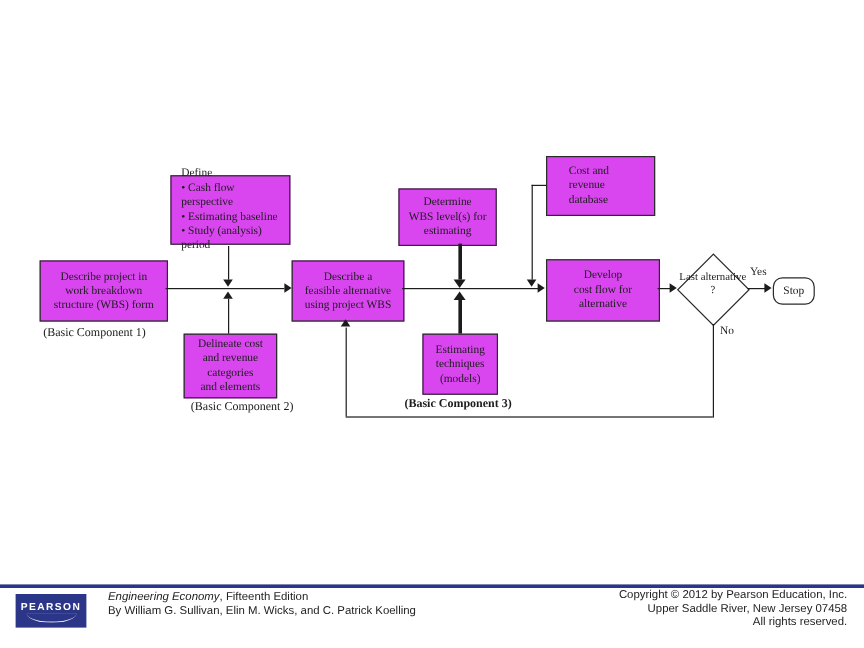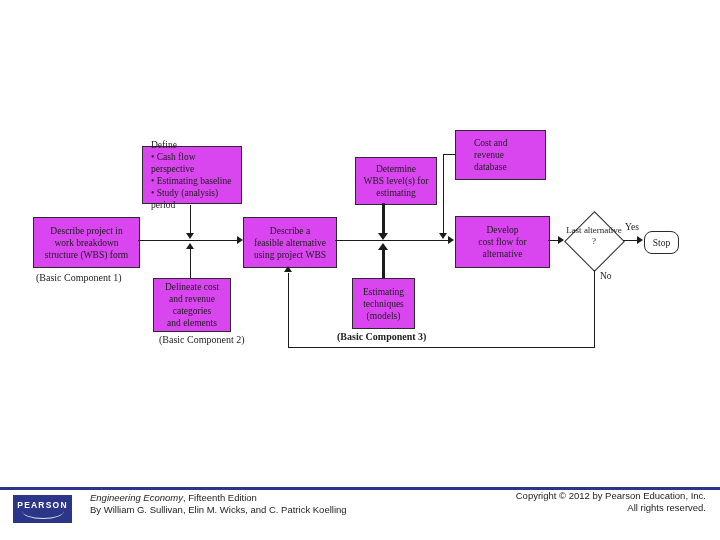--- a/index.html
+++ b/index.html
@@ -58,21 +58,21 @@
     <span class="bl">• Study (analysis) period</span>
   </div>
 
   <div class="box" style="left:33px;top:217px;width:105px;height:49px;">
     <span class="bl">Describe project in</span>
     <span class="bl">work breakdown</span>
     <span class="bl">structure (WBS) form</span>
   </div>
   <div class="caption" style="left:36px;top:272px;">(Basic Component 1)</div>
 
-  <div class="box" style="left:355px;top:157px;width:80px;height:46px;text-align:right;">
+  <div class="box" style="left:332px;top:157px;width:80px;height:46px;text-align:right;">
     <span class="bl">Determine</span>
     <span class="bl">WBS level(s) for</span>
     <span class="bl">estimating</span>
   </div>
 
   <div class="box costdb" style="left:455px;top:130px;width:91px;height:50px;">
     <span class="bl">Cost and</span>
     <span class="bl">revenue</span>
     <span class="bl">database</span>
   </div>
@@ -158,16 +158,17 @@
     <span class="logo-swoosh"></span>
   </div>
 
   <div class="footer-left">
     <div><span class="it">Engineering Economy</span><span>, Fifteenth Edition</span></div>
     <div>By William G. Sullivan, Elin M. Wicks, and C. Patrick Koelling</div>
   </div>
 
   <div class="footer-right">
     <div>Copyright © 2012 by Pearson Education, Inc.</div>
+    <div>Upper Saddle River, New Jersey 07458</div>
     <div>All rights reserved.</div>
   </div>
 
 </div>
 
 </body></html>

